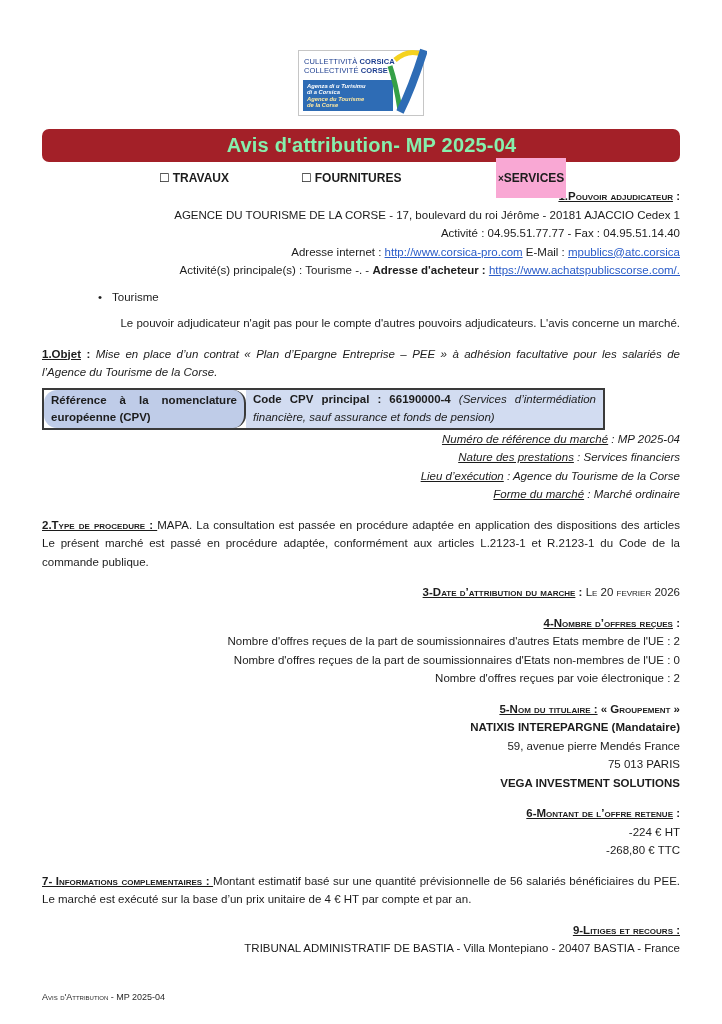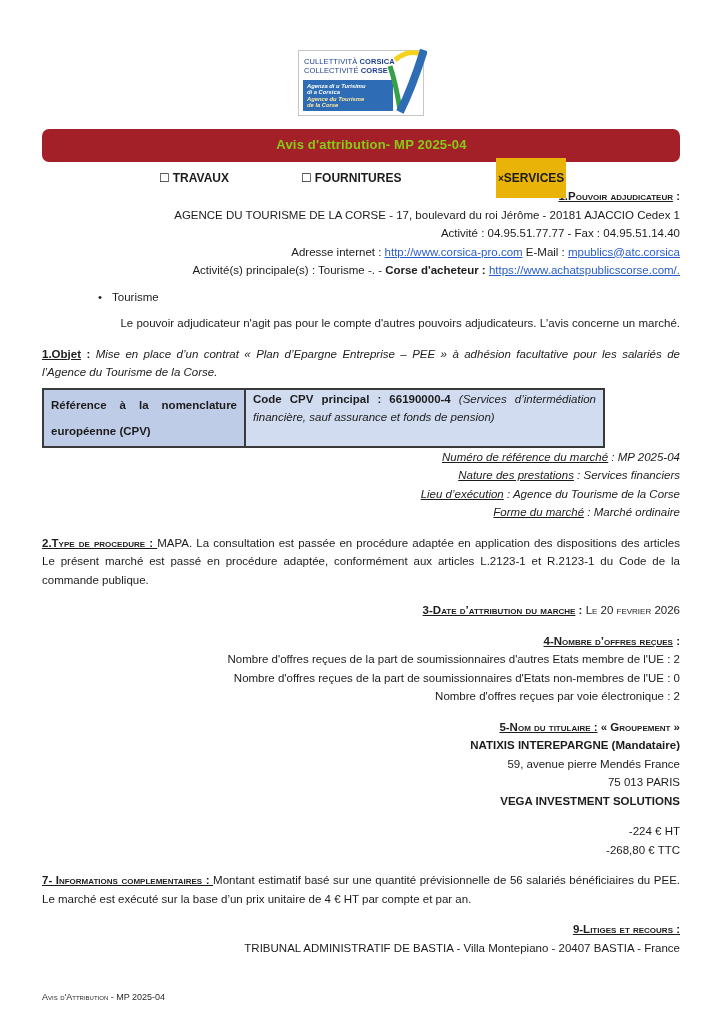--- a/index.html
+++ b/index.html
@@ -19,48 +19,48 @@
     background:#2e6cb5; color:#fff; font-style:italic; font-weight:bold;
     font-size:5.8px; line-height:6.6px; padding:2.5px 0 0 4px; box-sizing:border-box; white-space:nowrap;
   }
   .logo-bluebox .fr { color:#ffe9a0; }
   .logo-swoosh { position:absolute; right:-4px; top:-3px; width:46px; height:70px; }
   
   .banner {
     margin-top:13px; height:33px; background:#a32028; border-radius:7px;
     display:flex; align-items:center; justify-content:center;
   }
-  .banner-title { color:#84cc16; font-weight:bold; font-size:13px; letter-spacing:.2px;margin-left:21px; }
+  .banner-title { color:#86efac; font-weight:bold; font-size:20px; letter-spacing:.2px;margin-left:21px; }
   
   .type-row { position:relative; height:18px; margin-top:7px; font-weight:bold; font-size:12px; }
   .type-item { position:absolute; top:0; white-space:nowrap; }
   .type-item .box { font-size:12px; margin-right:3px; font-weight:normal; }
   .t1 { left:117px; } .t2 { left:259px; } .t3 { left:454px; }
-  .hl { background:#eab308; padding:13px 2px; }
+  .hl { background:#f9a8d4; padding:13px 2px; }
   .hl .mark { font-size:10px; }
   
   .h { font-weight:bold; font-variant:small-caps; }
   .hu { font-weight:bold; font-variant:small-caps; text-decoration:underline; }
   .sc { font-variant:small-caps; }
   .b { font-weight:bold; }
   .i { font-style:italic; }
   .u { text-decoration:underline; }
   .link { color:#2a5cc8; text-decoration:underline; }
   .just { text-align:justify; }
   .line { white-space:nowrap;text-align:right; }
   .bullet-line { padding-left:56px; }
   .bullet-line .dot { margin-right:10px; }
   .mt { margin-top:12px; }
   .mt-s { margin-top:8px; }
   .indent { padding-left:4px; }
   
   .cpv { display:flex; width:563px; border:2px solid #3a3a3a; box-sizing:border-box; margin-top:6px; }
   .cpv-left {
     width:202px; background:#bfcce8; border-right:2px solid #3a3a3a;
-    padding:2px 7px; box-sizing:border-box; font-weight:bold; text-align:justify; line-height:26px;
+    padding:2px 7px; box-sizing:border-box; font-weight:bold; text-align:justify; line-height:17px;border-radius:13px;
   }
   .cpv-right { flex:1; background:#d2dcf1; padding:0 7px; box-sizing:border-box; text-align:justify; line-height:18px; }
   
   .footer { position:absolute; left:42px; top:988px; font-size:9px; font-variant:small-caps; color:#2a2a2a; }
 </style>
 </head>
 <body>
 
 <div class="page">
 
@@ -105,21 +105,21 @@
   </div>
 
   <div>
     <div class="line"><span class="hu">1.Pouvoir adjudicateur</span><span class="h"> :</span></div>
     <div class="line">AGENCE DU TOURISME DE LA CORSE - 17, boulevard du roi Jérôme - 20181 AJACCIO Cedex 1</div>
     <div class="line">Activité : 04.95.51.77.77 - Fax : 04.95.51.14.40</div>
     <div class="line">
       <span>Adresse internet : </span><a class="link" href="#">http://www.corsica-pro.com</a><span>  E-Mail : </span><a class="link" href="#">mpublics@atc.corsica</a>
     </div>
     <div class="line">
-      <span>Activité(s) principale(s) : Tourisme -. - </span><span class="b">Corse d'acheteur : </span><a class="link" href="#">https://www.achatspublicscorse.com/.</a>
+      <span>Activité(s) principale(s) : Tourisme -. - </span><span class="b">Adresse d'acheteur : </span><a class="link" href="#">https://www.achatspublicscorse.com/.</a>
     </div>
     <div class="bullet-line mt-s">
       <span class="dot">•</span><span>Tourisme</span>
     </div>
     <div class="line mt-s">Le pouvoir adjudicateur n'agit pas pour le compte d'autres pouvoirs adjudicateurs. L'avis concerne un marché.</div>
   </div>
 
   <div class="mt just">
     <span class="b u">1.Objet</span><span class="b"> : </span><span class="i">Mise en place d’un contrat « Plan d’Epargne Entreprise – PEE » à adhésion facultative pour les salariés de l’Agence du Tourisme de la Corse.</span>
   </div>
@@ -155,20 +155,21 @@
 
   <div class="mt">
     <div class="line indent"><span class="hu">5-Nom du titulaire :</span><span class="h"> « Groupement »</span></div>
     <div class="line b">NATIXIS INTEREPARGNE (Mandataire)</div>
     <div class="line">59, avenue pierre Mendés France</div>
     <div class="line">75 013 PARIS</div>
     <div class="line b">VEGA INVESTMENT SOLUTIONS</div>
   </div>
 
   <div class="mt">
+    <div class="line indent"><span class="hu">6-Montant de l’offre retenue</span><span class="h"> :</span></div>
     <div class="line">-224 € HT</div>
     <div class="line">-268,80 € TTC</div>
   </div>
 
   <div class="mt just">
     <span class="hu">7- Informations complementaires : </span><span>Montant estimatif basé sur une quantité prévisionnelle de 56 salariés bénéficiaires du PEE. Le marché est exécuté sur la base d’un prix unitaire de 4 € HT par compte et par an.</span>
   </div>
 
 
   <div class="mt">

